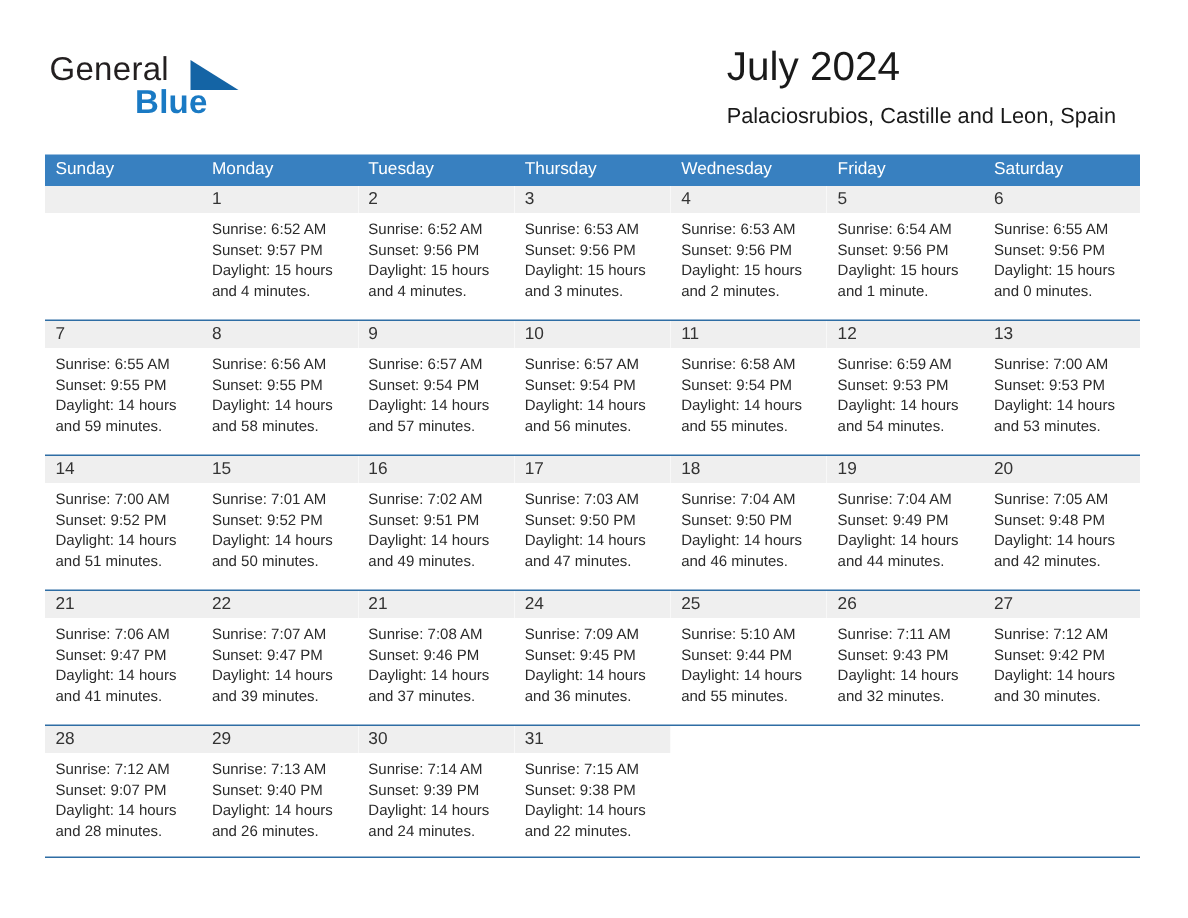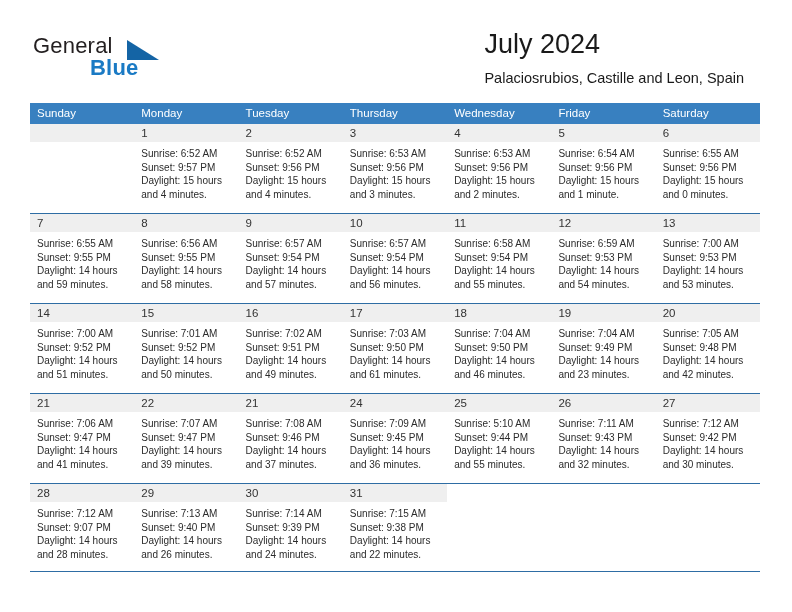--- a/index.html
+++ b/index.html
@@ -338,39 +338,39 @@
               <div>Daylight: 14 hours</div>
               <div>and 49 minutes.</div>
             </div>
           </div>
           <div class="day">
             <div class="day-number-band">17</div>
             <div class="day-info">
               <div>Sunrise: 7:03 AM</div>
               <div>Sunset: 9:50 PM</div>
               <div>Daylight: 14 hours</div>
-              <div>and 61 minutes.</div>
+              <div>and 47 minutes.</div>
             </div>
           </div>
           <div class="day">
             <div class="day-number-band">18</div>
             <div class="day-info">
               <div>Sunrise: 7:04 AM</div>
               <div>Sunset: 9:50 PM</div>
               <div>Daylight: 14 hours</div>
               <div>and 46 minutes.</div>
             </div>
           </div>
           <div class="day">
             <div class="day-number-band">19</div>
             <div class="day-info">
               <div>Sunrise: 7:04 AM</div>
               <div>Sunset: 9:49 PM</div>
               <div>Daylight: 14 hours</div>
-              <div>and 23 minutes.</div>
+              <div>and 44 minutes.</div>
             </div>
           </div>
           <div class="day">
             <div class="day-number-band">20</div>
             <div class="day-info">
               <div>Sunrise: 7:05 AM</div>
               <div>Sunset: 9:48 PM</div>
               <div>Daylight: 14 hours</div>
               <div>and 42 minutes.</div>
             </div>

